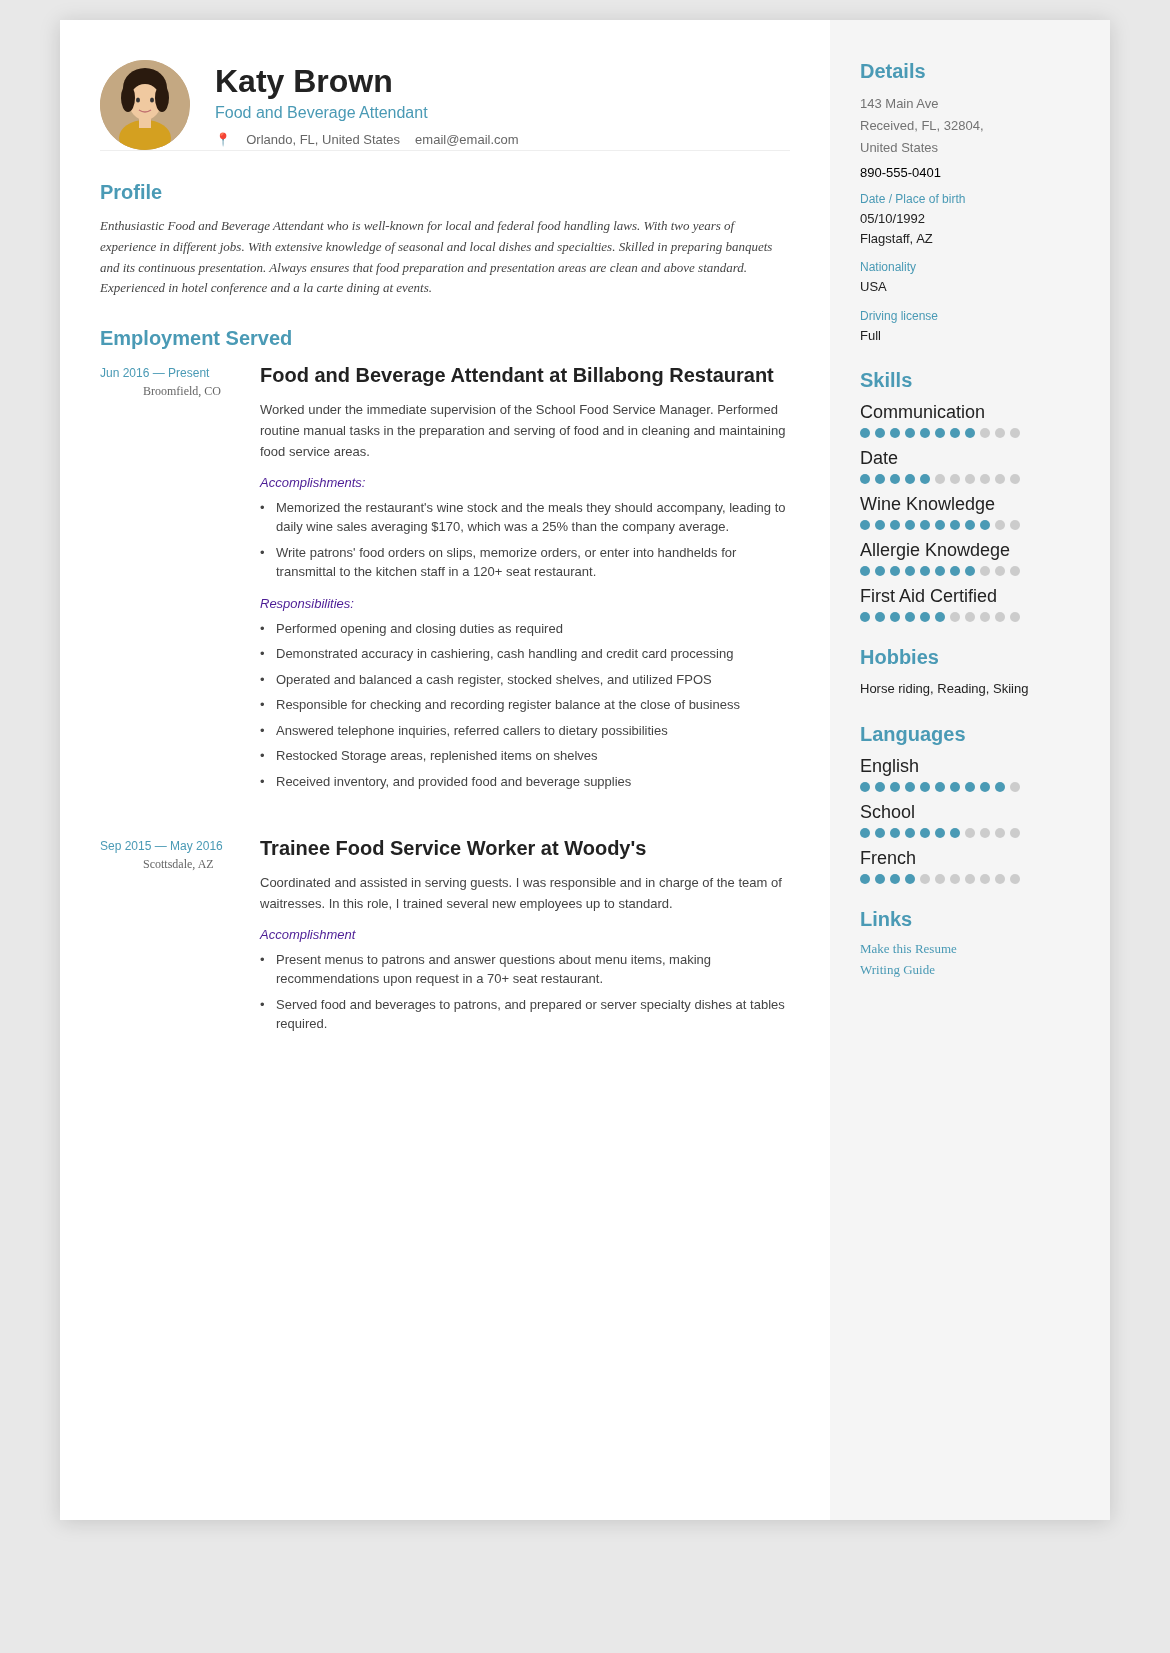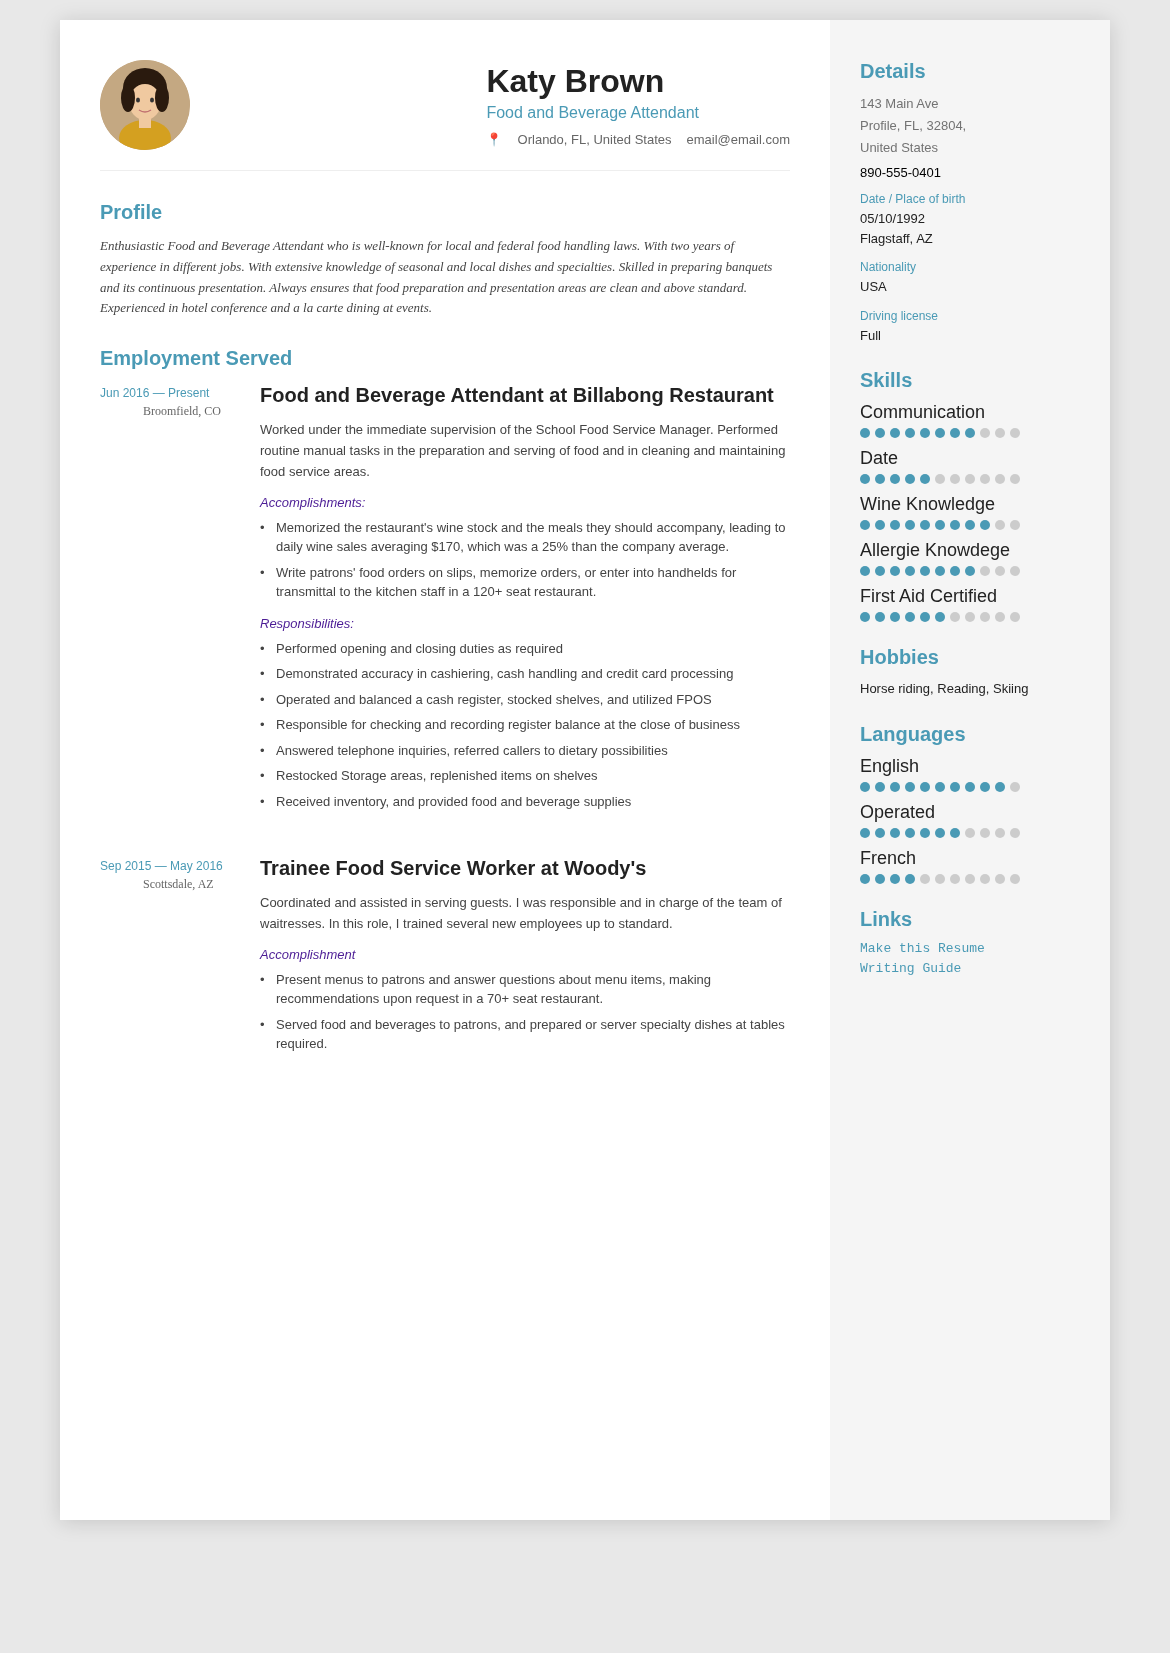--- a/index.html
+++ b/index.html
@@ -28,23 +28,21 @@
       background: #f5f5f5;
       padding: 40px 30px;
       flex-shrink: 0;
     }
 
     
     .header {
       display: flex;
       align-items: center;
       margin-bottom: 30px;
-      padding-bottom: 20px;
       border-bottom: 1px solid #eee;
-      justify-content: space-between;
     }
     .avatar {
       width: 90px;
       height: 90px;
       border-radius: 50%;
       background: #c4a882;
       margin-right: 25px;
       flex-shrink: 0;
       overflow: hidden;
       display: flex;
@@ -235,21 +233,21 @@
       color: #222;
       font-family: Arial, sans-serif;
       line-height: 1.5;
     }
 
     
     .sidebar-link {
       display: block;
       font-size: 13px;
       color: #4a9ab5;
-      font-family: Liberation Mono, monospace;
+      font-family: Liberation Serif, serif;
       text-decoration: none;
       margin-bottom: 5px;
       cursor: pointer;
     }
   </style>
 </head>
 <body>
 
 <div class="resume-container">
 
@@ -335,21 +333,21 @@
       </div>
     </div>
 
   </div>
 
   <div class="sidebar">
 
     <div class="sidebar-section-title">Details</div>
     <div class="sidebar-address">
       <span>143 Main Ave</span><br>
-      <span>Profile, FL, 32804,</span><br>
+      <span>Received, FL, 32804,</span><br>
       <span>United States</span>
     </div>
     <div class="sidebar-phone">890-555-0401</div>
 
     <div class="sidebar-label">Date / Place of birth</div>
     <div class="sidebar-value">
       <span>05/10/1992</span><br>
       <span>Flagstaff, AZ</span>
     </div>
 
@@ -445,21 +443,21 @@
           <div class="dot filled"></div>
           <div class="dot filled"></div>
           <div class="dot filled"></div>
           <div class="dot filled"></div>
           <div class="dot filled"></div>
           <div class="dot filled"></div>
           <div class="dot filled"></div>
           <div class="dot filled"></div>
           <div class="dot empty"></div>
         </div>
-        <div class="skill-name">Operated</div>
+        <div class="skill-name">School</div>
         <div class="dots-row">
           <div class="dot filled"></div>
           <div class="dot filled"></div>
           <div class="dot filled"></div>
           <div class="dot filled"></div>
           <div class="dot filled"></div>
           <div class="dot filled"></div>
           <div class="dot filled"></div>
           <div class="dot empty"></div>
           <div class="dot empty"></div>

